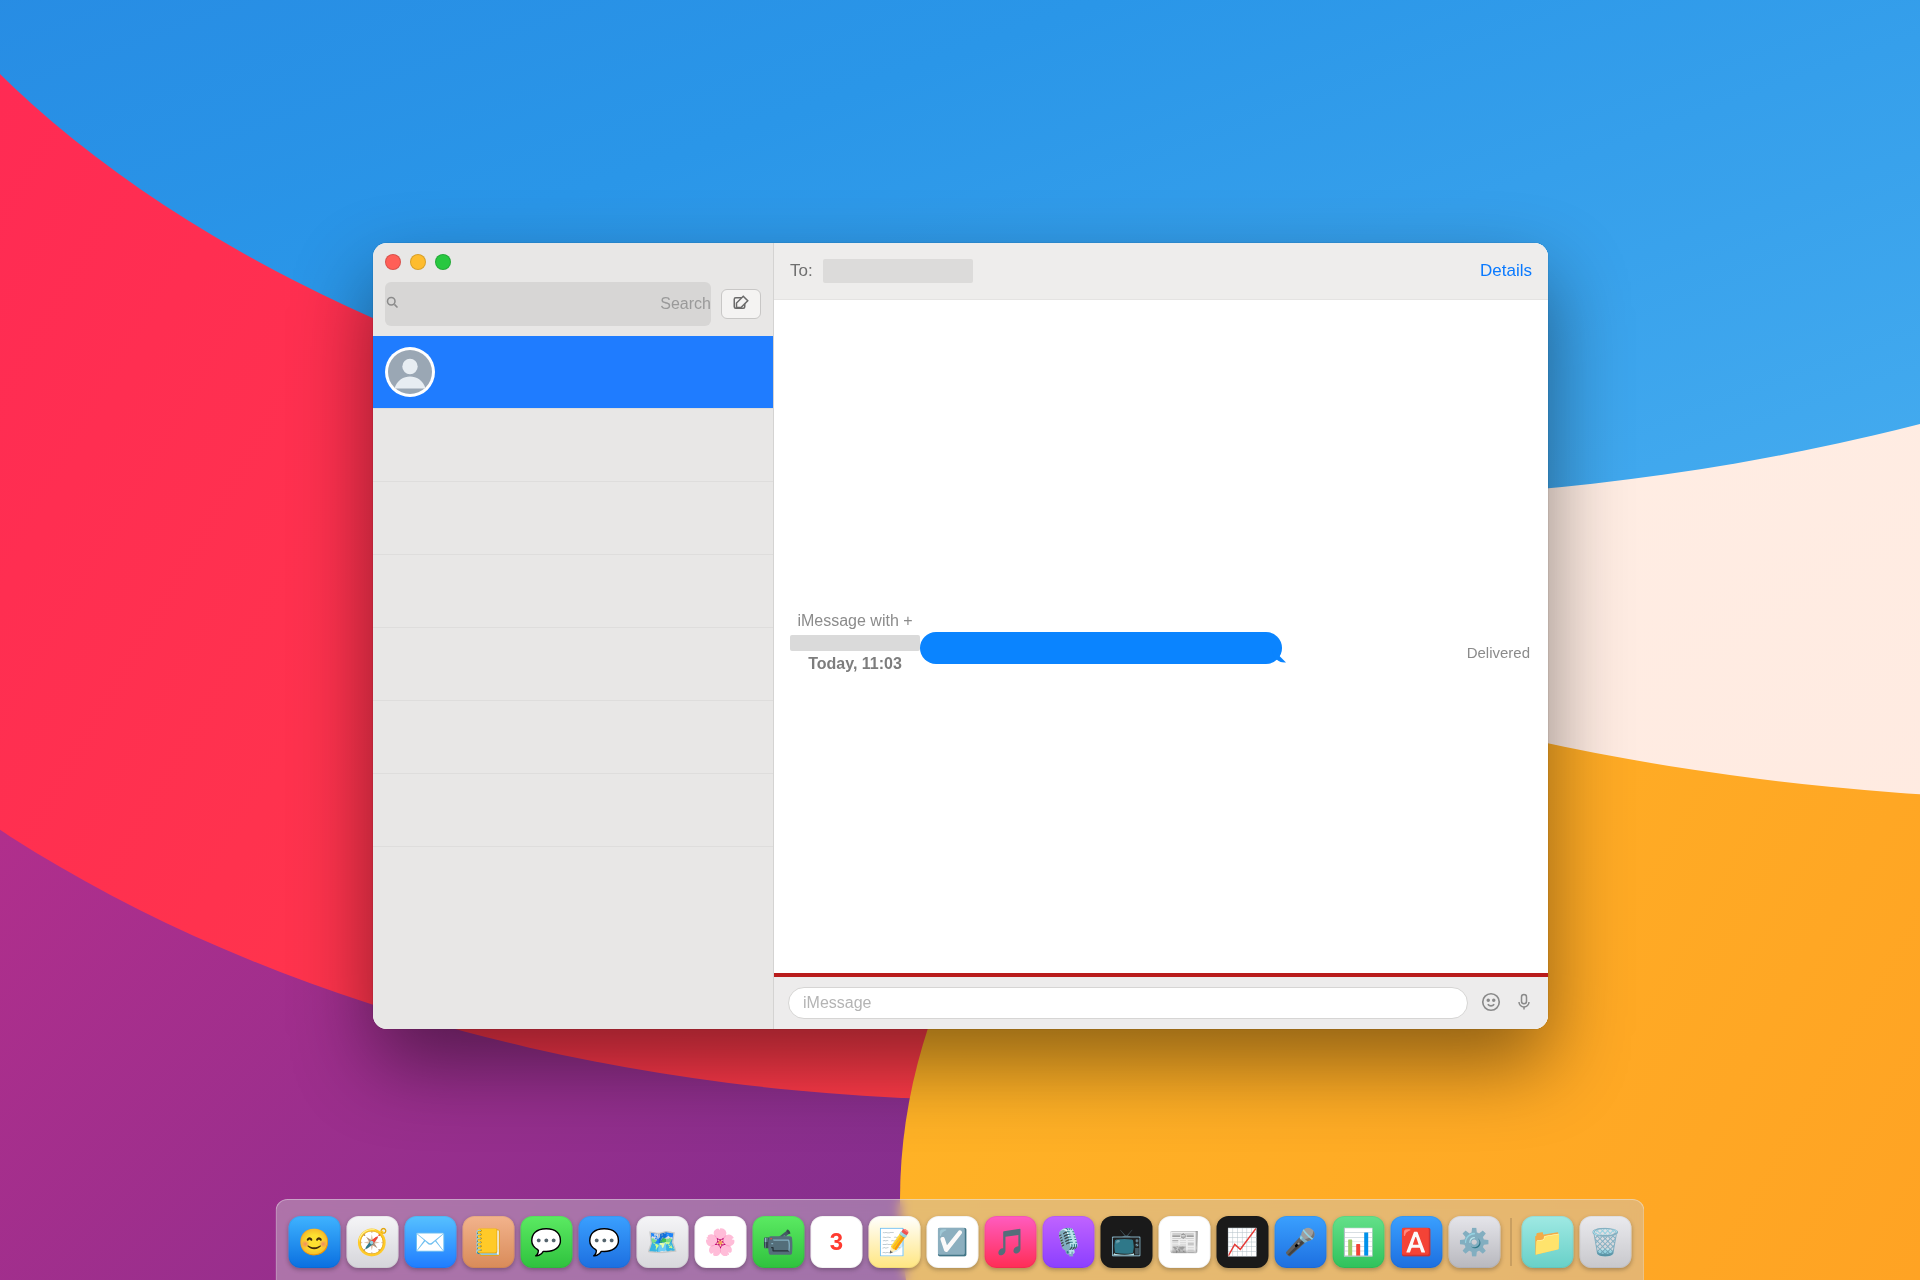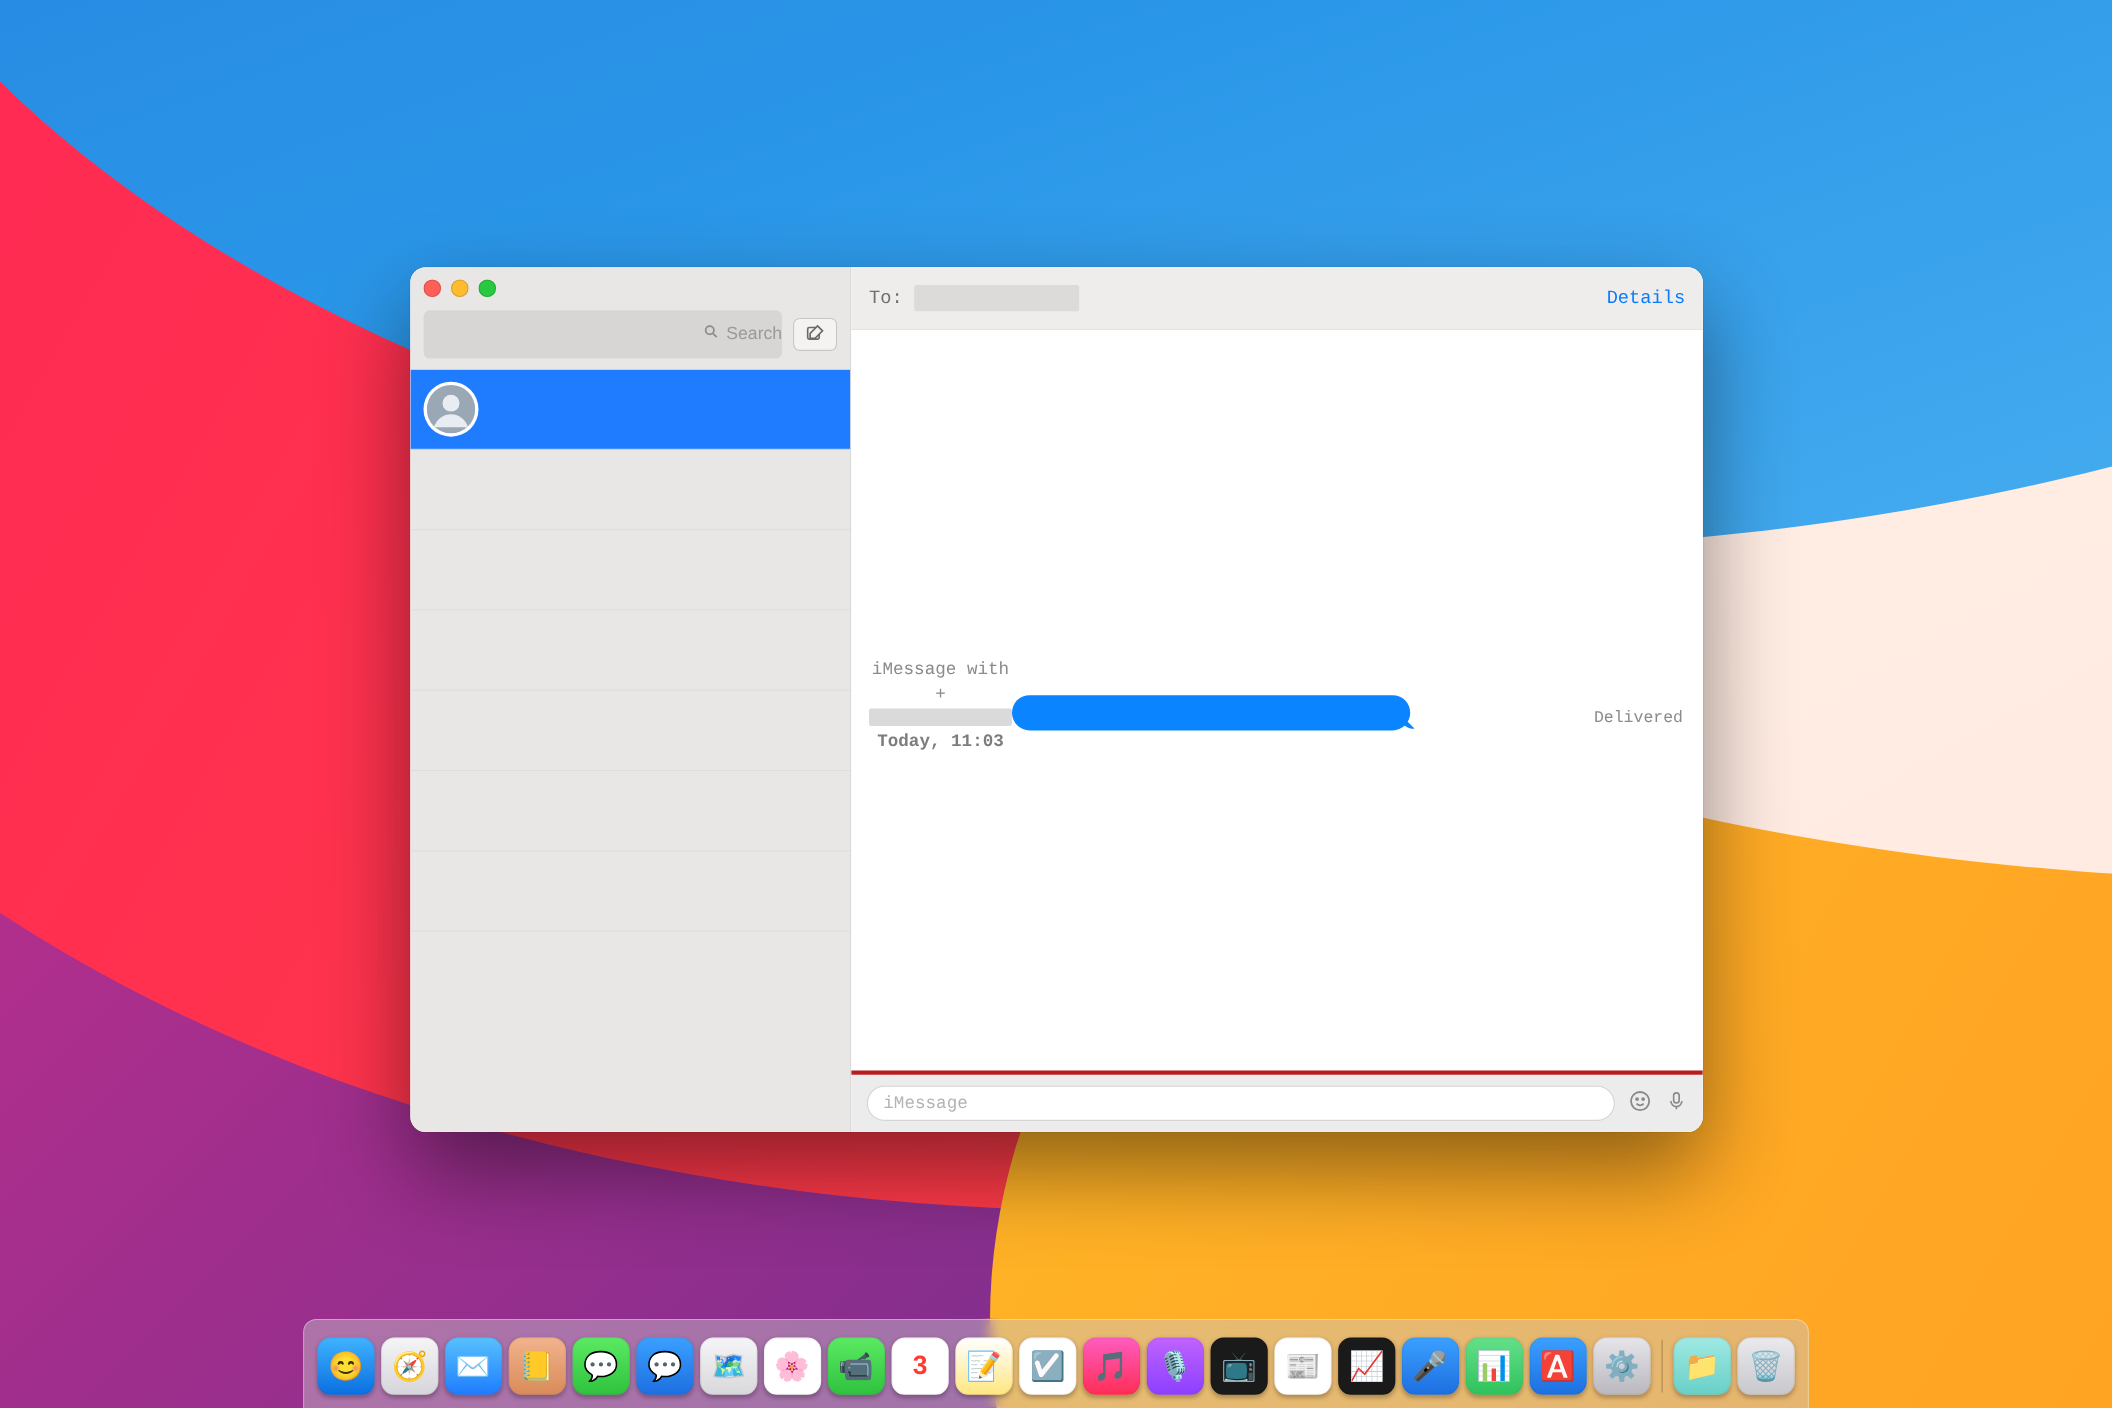--- a/index.html
+++ b/index.html
@@ -88,21 +88,21 @@
     gap: 10px;
     padding: 8px 12px 10px 12px;
   }
   .search-field {
     flex: 1;
     height: 44px;
     border-radius: 6px;
     background: #d7d6d5;
     display: flex;
     align-items: center;
-    justify-content: flex-end;
+    justify-content: space-between;
     color: #8b8b8b;
     gap: 6px;
     font-size: 16px;
   }
   .search-field .ph { color: #9a9a9a; }
   .compose-btn {
     width: 38px; height: 28px;
     border: 1px solid #c8c7c6;
     border-radius: 6px;
     background: #f4f3f2;
@@ -131,21 +131,20 @@
   }
   .convo-item.selected .avatar { background: #fff; }
   .avatar svg { width: 44px; height: 44px; }
 
   
   .mainpane {
     flex: 1;
     display: flex;
     flex-direction: column;
     background: #fff;
-    font-family: Liberation Mono, monospace;
   }
   .main-header {
     height: 56px;
     border-bottom: 1px solid #e4e3e2;
     background: #eeedec;
     display: flex;
     align-items: center;
     padding: 0 16px;
     gap: 10px;
     color: #6f6f6f;

